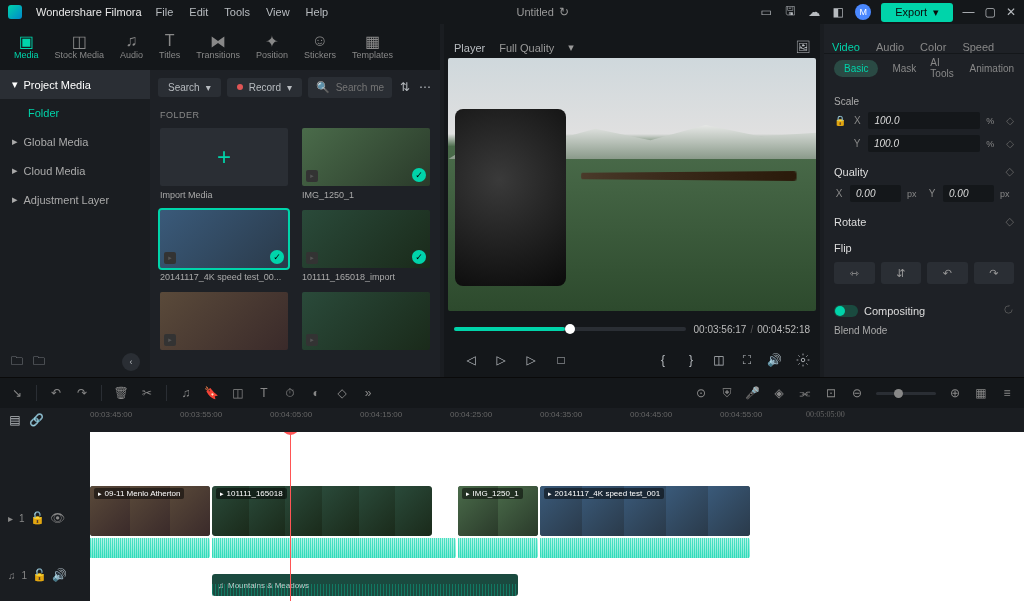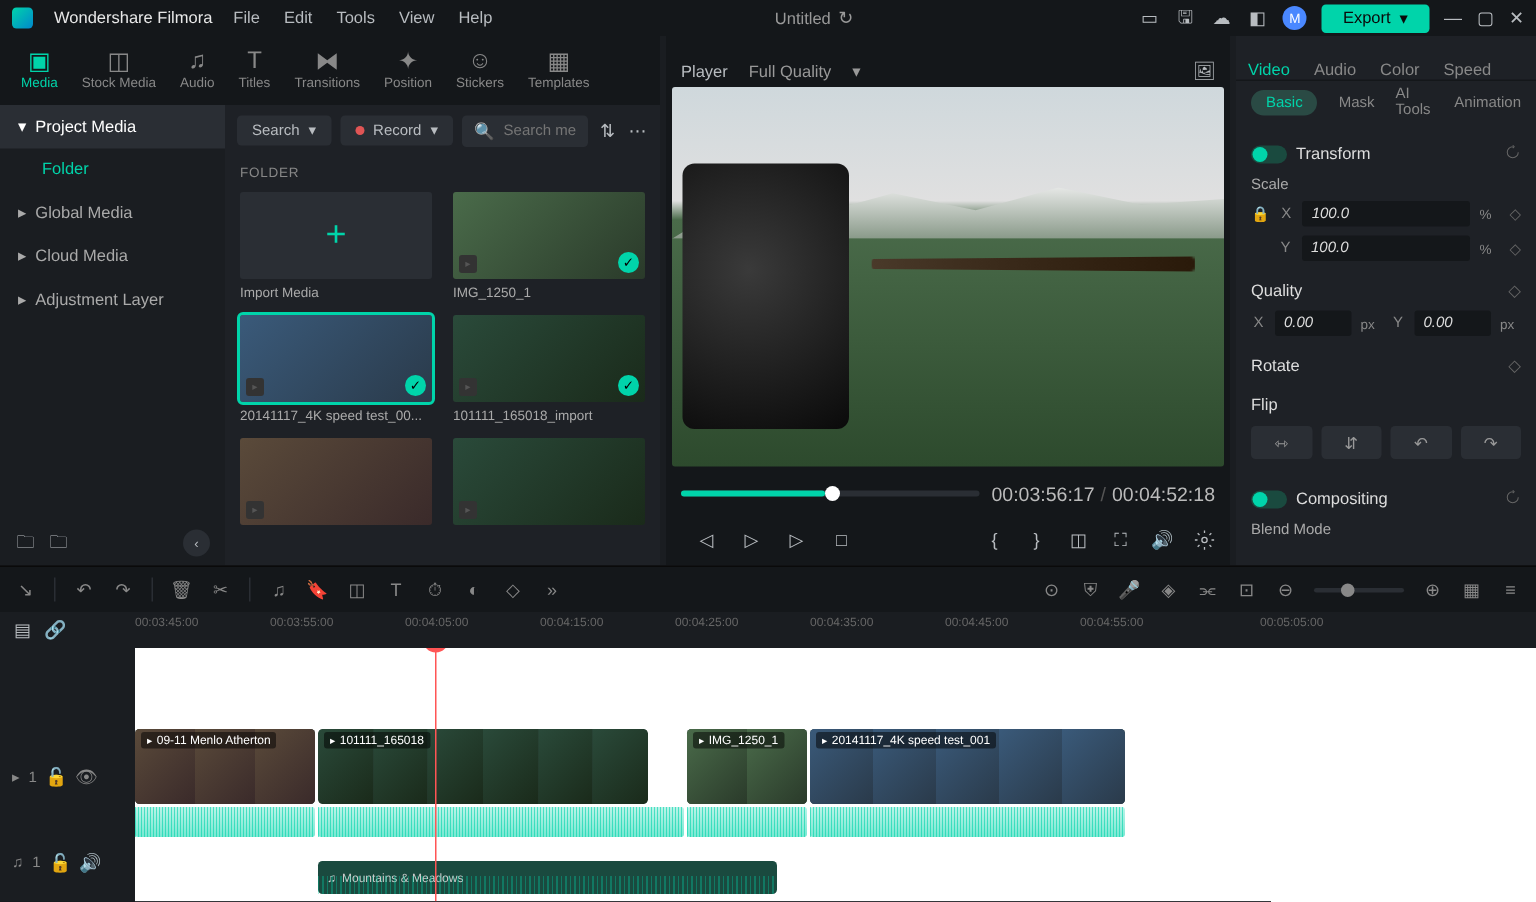--- a/index.html
+++ b/index.html
@@ -57,21 +57,21 @@
 .player-dropdown { display: flex; align-items: center; gap: 14px; color: #999; cursor: pointer; }
 .player-header-right { margin-left: auto; }
 .player-viewport { flex: 1; background: #0a0a0a; background: linear-gradient(180deg, #cfd8dc 0%,#e0e0e0 30%, #4a6b4a 35%, #2d4a2d 100%); position: relative; margin: 4px; border-radius: 2px; }
 .player-mountains { position: absolute; top:25%; left:0; right:0; height:15%; background: linear-gradient(180deg,#f0f0f0,#8a9a8a); clip-path: polygon(0 100%, 10% 40%, 25% 60%, 40% 20%, 55% 50%, 70% 10%, 85% 40%, 100% 30%, 100% 100%); }
 .player-train { position: absolute; top:45%; left:30%; right:10%; height:8px; background: linear-gradient(90deg,#4a3a2a,#2a1a0a); border-radius: 2px; transform: perspective(200px) rotateY(-20deg); }
 .player-camera { position: absolute; left:2%; top:20%; width:30%; height:70%; background: radial-gradient(circle at 40% 40%, #3a3a3a, #0a0a0a); border-radius: 8px; }
 .player-progress { height: 28px; display: flex; align-items: center; padding: 0 10px; gap: 8px; }
 .progress-track { flex: 1; height: 4px; background: #2a2e34; border-radius: 2px; position: relative; }
 .progress-fill { position: absolute; left: 0; height: 100%; background: #00d4aa; border-radius: 2px; width: 48%; }
 .progress-thumb { position: absolute; left: 48%; top: -3px; width: 10px; height: 10px; background: #fff; border-radius: 50%; }
-.time-display { font-size: 13px; color: #bbb; }
+.time-display { font-size: 10px; color: #bbb; }
 .time-display .sep { color: #555; margin: 0 4px; }
 .player-controls { height: 34px; display: flex; align-items: center; padding: 0 10px; gap: 16px; }
 .pc-group-left { display: flex; gap: 16px; align-items: center; margin-left: 10px; }
 .pc-group-right { margin-left: auto; display: flex; gap: 14px; align-items: center; }
 
 .right-col { width: 200px; background: #1e2126; display: flex; flex-direction: column; overflow: hidden; }
 .right-tabs { height: 30px; display: flex; align-items: flex-end; padding: 0 8px; gap: 16px; font-size: 11px; border-bottom: 1px solid #14171a; }
 .right-tabs span { cursor: pointer; color: #888; }
 .right-tabs span.active { color: #00d4aa; }
 .right-subtabs { height: 28px; display: flex; align-items: center; padding: 0 10px; gap: 14px; font-size: 10px; }
@@ -347,27 +347,20 @@
       <span>Speed</span>
     </div>
     <div class="right-subtabs">
       <span class="active">Basic</span>
       <span>Mask</span>
       <span>AI Tools</span>
       <span>Animation</span>
     </div>
     <div class="right-body">
       <div class="prop-section">
-        <div class="prop-header">
-          <div class="toggle on"></div>
-          <span>Transform</span>
-          <span class="reset"><svg viewBox="0 0 24 24">
-                <path d="M12 2l2 2-2 2m0-2a8 8 0 1 0 8 8"></path>
-              </svg></span>
-        </div>
         <div style="padding:4px 0 2px; font-size:10px; color:#aaa">Scale</div>
         <div class="prop-row">
           <span class="lock-icon">🔒</span>
           <span class="axis">X</span>
             <input value="100.0" style="">
             <span class="unit">%</span>
           <span class="kf">◇</span>
         </div>
         <div class="prop-row">
           <span style="width:12px"></span>
@@ -458,21 +451,21 @@
     </div>
     <div class="tl-ruler-ticks" id="ruler-ticks">
         <span class="tl-tick" style="left: 0px;">00:03:45:00</span>
         <span class="tl-tick" style="left: 90px;">00:03:55:00</span>
         <span class="tl-tick" style="left: 180px;">00:04:05:00</span>
         <span class="tl-tick" style="left: 270px;">00:04:15:00</span>
         <span class="tl-tick" style="left: 360px;">00:04:25:00</span>
         <span class="tl-tick" style="left: 450px;">00:04:35:00</span>
         <span class="tl-tick" style="left: 540px;">00:04:45:00</span>
         <span class="tl-tick" style="left: 630px;">00:04:55:00</span>
-        <span class="tl-tick" style="left: 750px;">00:05:05:00</span>
+        <span class="tl-tick" style="left: 716px; font-family: Liberation Serif, serif;">00:05:05:00</span>
       </div>
   </div>
   <div class="tl-tracks">
     <div class="tl-track-headers">
       <div class="tl-track-header spacer"></div>
       <div class="tl-track-header video">
         <span>▸</span>
           <span>1</span>
         <span class="ico">🔓</span>
         <span class="ico">👁</span>

